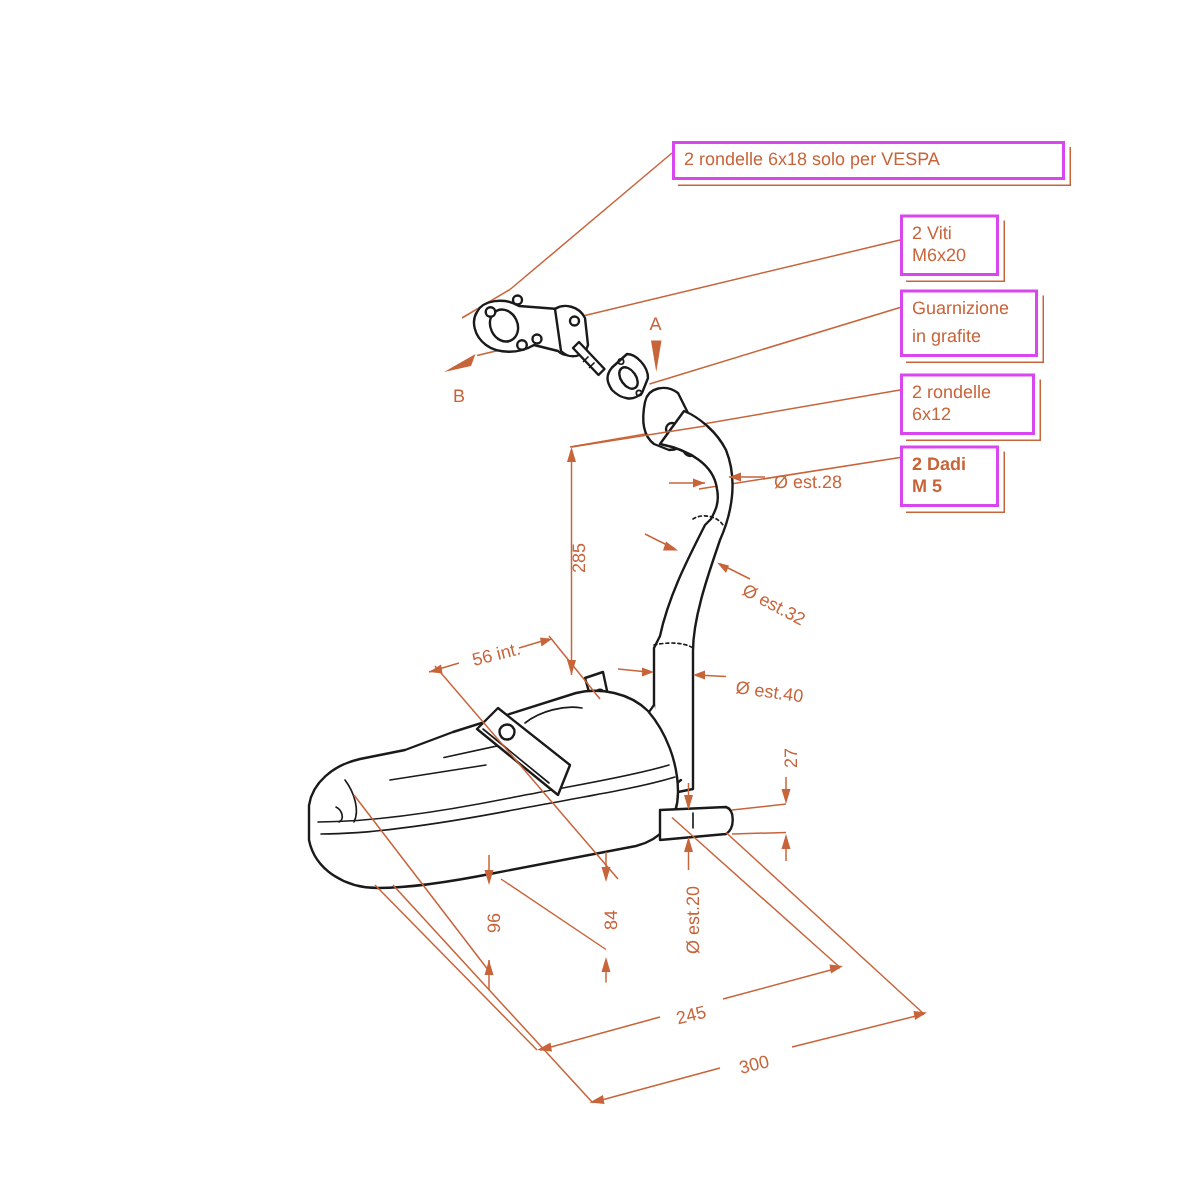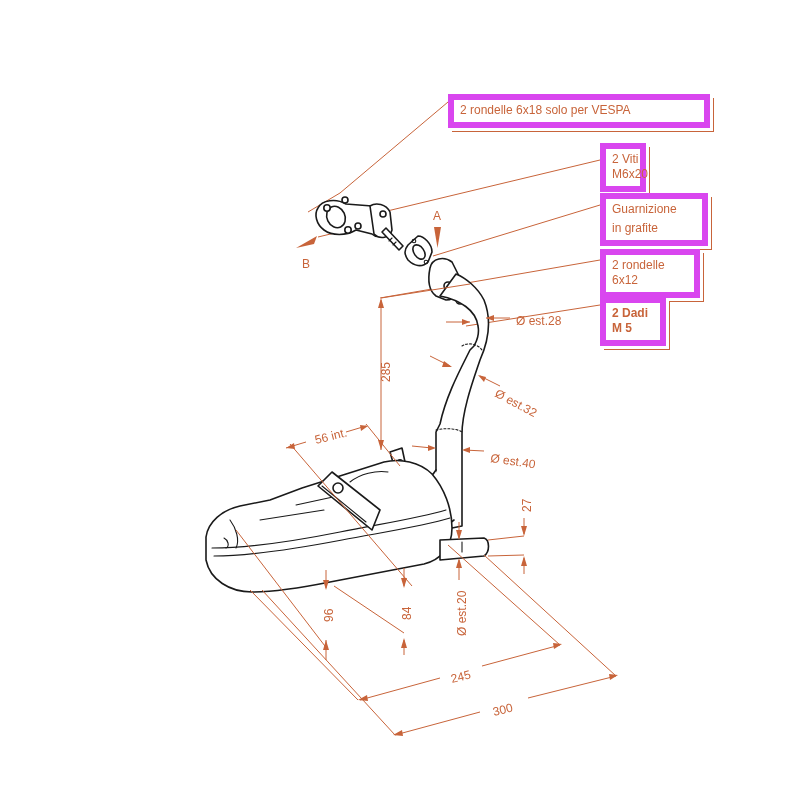--- a/index.html
+++ b/index.html
@@ -4,21 +4,21 @@
 <style>
   html, body { margin: 0; padding: 0; background: #ffffff; }
   body { width: 800px; height: 800px; overflow: hidden; position: relative; font-family: "Liberation Sans", sans-serif; }
   svg { position: absolute; left: 0; top: 0; }
   .dim { stroke: #c8643a; stroke-width: 1; fill: none; }
   .ink { stroke: #1a1a1a; stroke-width: 1.6; fill: #ffffff; stroke-linejoin: round; stroke-linecap: round; }
   .ink-thin { stroke: #1a1a1a; stroke-width: 1.1; fill: none; stroke-linecap: round; }
   .arrow { fill: #c8643a; stroke: none; }
   .txt { fill: #c8643a; font-family: "Liberation Sans", sans-serif; font-size: 12px; }
   .callout {
-    position: absolute; border: 6px solid #d946ef; background: #fff;
+    position: absolute; border: 2px solid #d946ef; background: #fff;
     color: #c8643a; font-size: 12px; line-height: 15px; padding: 3px 6px 4px 6px;
     box-shadow: 3px 3px 0 0 #fff, 4px 4px 0 0 #c8643a;
     box-sizing: border-box;
   }
   .callout span { display: block; white-space: nowrap; }
 </style>
 </head>
 <body>
 
 <svg width="800" height="800" viewBox="0 0 800 800">
@@ -187,28 +187,28 @@
   <text class="txt" x="333" y="622" transform="rotate(-90 333 622)">96</text>
   <text class="txt" x="411" y="620" transform="rotate(-90 411 620)">84</text>
   <text class="txt" x="466" y="636" transform="rotate(-90 466 636)">Ø est.20</text>
   <text class="txt" x="452" y="683" transform="rotate(-14 452 683)">245</text>
   <text class="txt" x="494" y="716" transform="rotate(-14 494 716)">300</text>
 </svg>
 
 <div class="callout" style="left:448px; top:94px; width:262px;">
   <span>2 rondelle 6x18 solo per VESPA</span>
 </div>
-<div class="callout" style="left:600px; top:143px; width:46px;">
+<div class="callout" style="left:600px; top:143px; width:66px;">
   <span>2 Viti</span>
   <span>M6x20</span>
 </div>
-<div class="callout" style="left:600px; top:193px; width:108px; line-height:19px; padding-top:1px; padding-bottom:2px;">
+<div class="callout" style="left:600px; top:193px; width:92px; line-height:19px; padding-top:1px; padding-bottom:2px;">
   <span>Guarnizione</span>
   <span>in grafite</span>
 </div>
-<div class="callout" style="left:600px; top:249px; width:100px;">
+<div class="callout" style="left:600px; top:249px; width:90px;">
   <span>2 rondelle</span>
   <span>6x12</span>
 </div>
 <div class="callout" style="left:600px; top:297px; width:66px;font-weight:bold;">
   <span>2 Dadi</span>
   <span>M 5</span>
 </div>
 
 </body></html>

